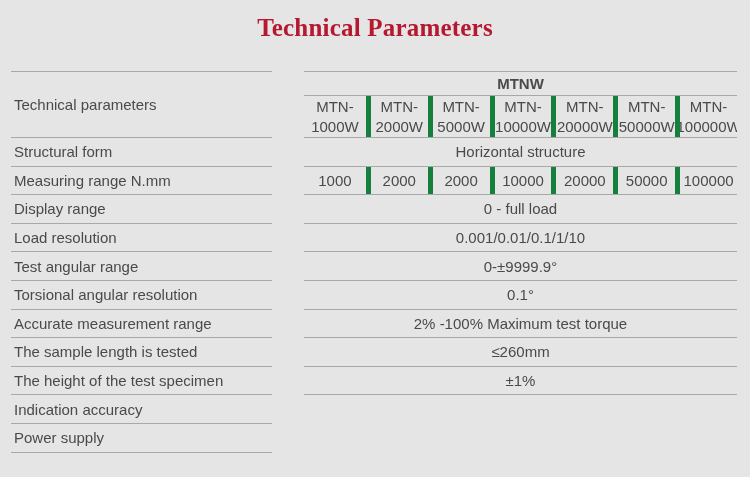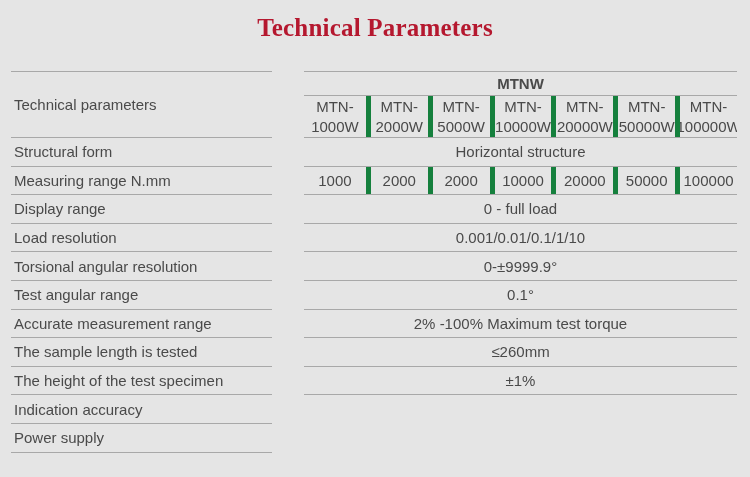--- a/index.html
+++ b/index.html
@@ -83,22 +83,22 @@
   <div class="title">Technical Parameters</div>
 
   <div class="table-wrap">
 
     <div class="left-col">
       <div class="lrow corner">Technical parameters</div>
       <div class="lrow">Structural form</div>
       <div class="lrow">Measuring range N.mm</div>
       <div class="lrow">Display range</div>
       <div class="lrow">Load resolution</div>
+      <div class="lrow">Test angular range</div>
       <div class="lrow">Torsional angular resolution</div>
-      <div class="lrow">Test angular range</div>
       <div class="lrow">Accurate measurement range</div>
       <div class="lrow">The sample length is tested</div>
       <div class="lrow">The height of the test specimen</div>
       <div class="lrow">Indication accuracy</div>
       <div class="lrow">Power supply</div>
     </div>
 
     <div class="gap"></div>
 
     <div class="right-col">

